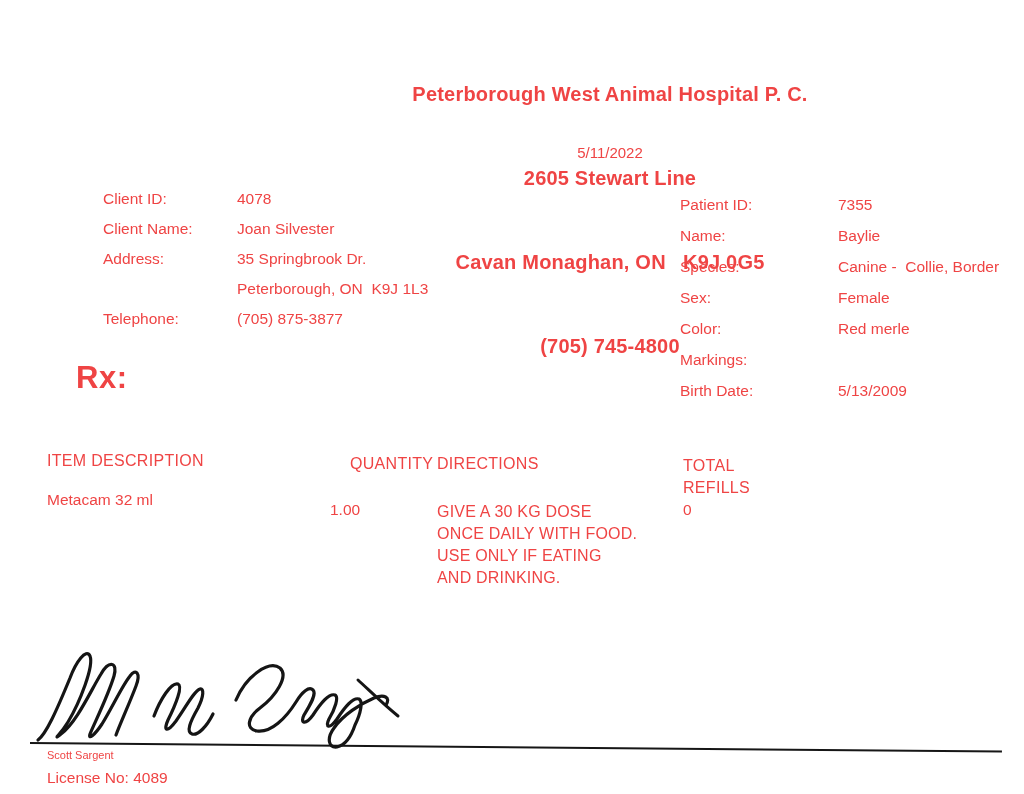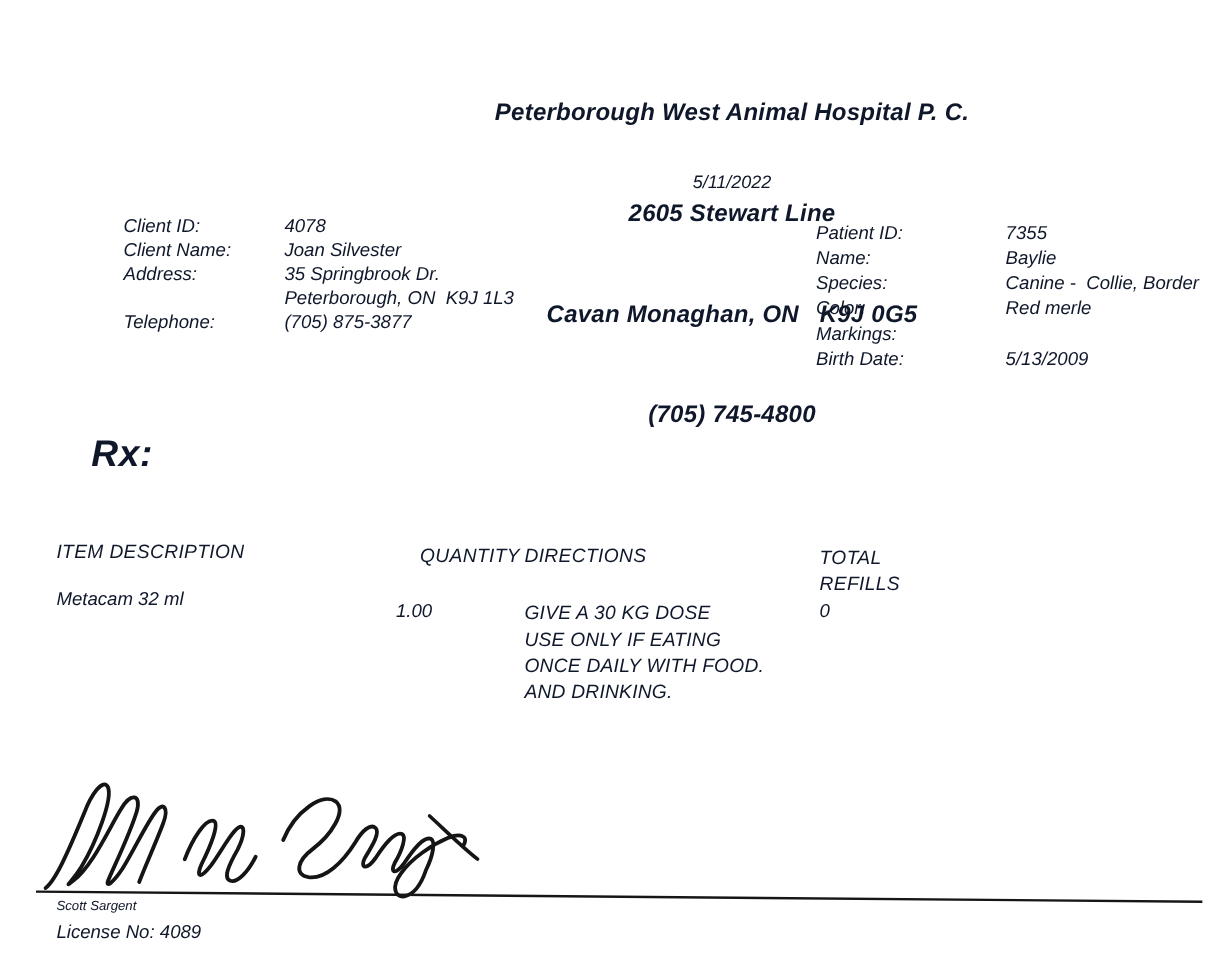--- a/index.html
+++ b/index.html
@@ -2,23 +2,22 @@
 <html><head>
 <meta charset="utf-8">
 <style>
   html, body { margin: 0; padding: 0; background: #ffffff; }
   .page {
     position: relative;
     width: 1024px;
     height: 794px;
     background: #ffffff;
     font-family: "Liberation Sans", sans-serif;
-    color: #0f172a;
+    color: #ef4444;
     overflow: hidden;
-    font-style: italic;
   }
   
   .clinic-header {
     position: absolute;
     left: 196px;
     top: 24px;
     width: 828px;
     text-align: center;
     font-weight: bold;
     font-size: 20px;
@@ -32,21 +31,21 @@
     top: 144px;
     width: 828px;
     text-align: center;
     font-size: 15px;
     font-weight: normal;
   }
   
   .info-block { position: absolute; font-size: 15.5px; }
   .client-block { left: 103px; top: 179px; line-height: 20px; }
   .patient-block { left: 680px; top: 184px; line-height: 21px; }
-  .info-row { display: flex; }
+  .info-row { display: flex; margin-top: 10px; }
   .client-block .info-label { width: 134px; flex: 0 0 134px; }
   .patient-block .info-label { width: 158px; flex: 0 0 158px; }
   .info-value { white-space: pre; }
   
   .rx-heading {
     position: absolute;
     left: 44px;
     top: 360px;
     font-size: 31px;
     font-weight: bold;
@@ -121,20 +120,24 @@
     </div>
     <div class="info-row">
       <div class="info-label">Name:</div>
       <div class="info-value">Baylie</div>
     </div>
     <div class="info-row">
       <div class="info-label">Species:</div>
       <div class="info-value">Canine -  Collie, Border</div>
     </div>
     <div class="info-row">
+      <div class="info-label">Sex:</div>
+      <div class="info-value">Female</div>
+    </div>
+    <div class="info-row">
       <div class="info-label">Color:</div>
       <div class="info-value">Red merle</div>
     </div>
     <div class="info-row">
       <div class="info-label">Markings:</div>
       <div class="info-value"></div>
     </div>
     <div class="info-row">
       <div class="info-label">Birth Date:</div>
       <div class="info-value">5/13/2009</div>
@@ -145,22 +148,22 @@
 
   <div class="th th-item">ITEM DESCRIPTION</div>
   <div class="th th-qty">QUANTITY</div>
   <div class="th th-dir">DIRECTIONS</div>
   <div class="th th-refills">TOTAL REFILLS</div>
 
   <div class="cell cell-item">Metacam 32 ml</div>
   <div class="cell cell-qty">1.00</div>
   <div class="cell cell-dir">
     <div>GIVE A 30 KG DOSE</div>
+    <div>ONCE DAILY WITH FOOD.</div>
     <div>USE ONLY IF EATING</div>
-    <div>ONCE DAILY WITH FOOD.</div>
     <div>AND DRINKING.</div>
   </div>
   <div class="cell cell-refills">0</div>
 
   <svg class="signature-svg" width="380" height="108" viewBox="0 0 380 108" fill="none">
     <path d="M10,98 C18,92 28,70 42,36 C48,20 58,6 62,14 C66,24 52,60 40,80 C32,93 24,99 33,92 C49,80 63,48 73,32 C81,18 90,20 86,34 C80,54 66,82 62,92 C60,98 66,94 74,82 C84,66 94,44 102,34 C108,26 113,31 108,44 C102,60 92,82 88,93" stroke="#151515" stroke-width="3.2" stroke-linecap="round" stroke-linejoin="round"></path>
     <path d="M126,74 C132,58 143,40 150,42 C155,44 148,62 140,78 C135,89 139,91 148,79 C158,65 166,49 172,47 C176,46 176,54 170,66 C162,80 158,90 164,92 C170,94 179,84 185,72" stroke="#151515" stroke-width="3.2" stroke-linecap="round" stroke-linejoin="round"></path>
     <path d="M208,58 C218,34 241,18 252,26 C261,34 248,54 232,66 C220,75 217,87 229,89 C243,91 258,76 268,60 C274,50 281,44 285,48 C289,52 282,63 276,73 C272,81 277,84 285,73 C293,61 301,51 307,53 C311,55 307,67 301,77 C297,85 301,88 309,77 C317,65 325,55 331,57 C335,59 333,71 327,83 C323,95 318,103 309,105 C301,106 298,97 306,86 C315,73 332,62 346,56 C356,52 363,55 358,63" stroke="#151515" stroke-width="3.2" stroke-linecap="round" stroke-linejoin="round"></path>
     <path d="M330,38 C341,48 355,62 370,74" stroke="#151515" stroke-width="3" stroke-linecap="round"></path>
   </svg>

